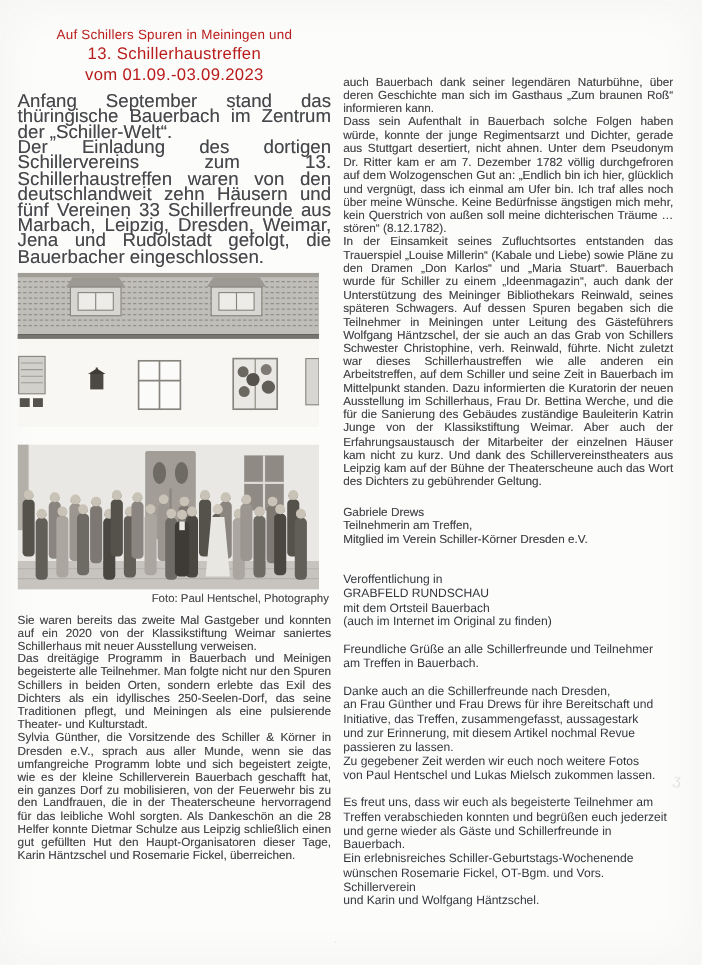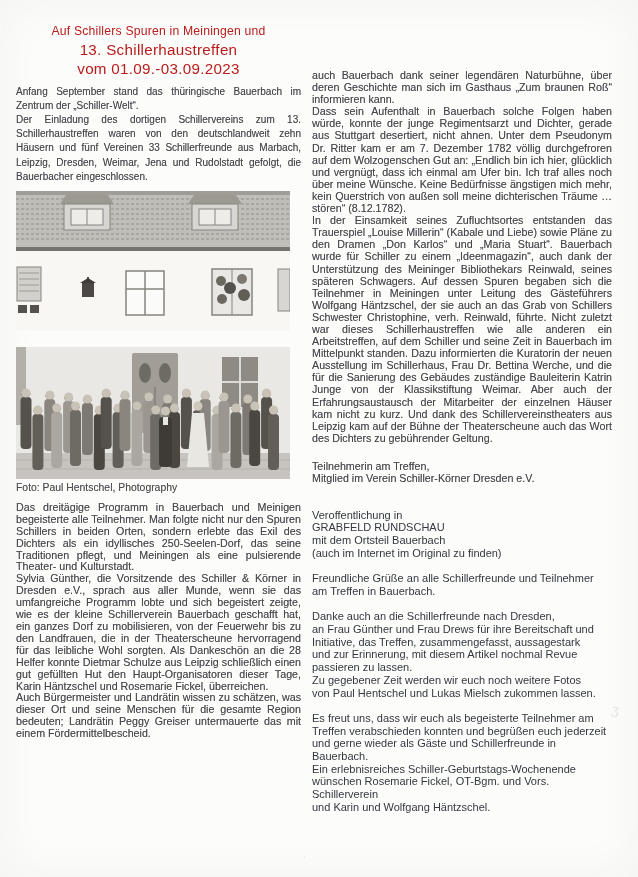--- a/index.html
+++ b/index.html
@@ -12,31 +12,31 @@
     box-shadow:inset 0 0 45px rgba(40,40,40,0.045);
   }
   .col{position:absolute;}
   .col-left{left:16px;top:24px;width:285px;}
   .col-right{left:312px;top:20px;width:300px;margin-top:43px;}
 
   .title{margin:0 0 7px 0;text-align:center;color:#b91c1c;font-weight:normal;}
   .title .t-sm{display:block;font-size:12.2px;line-height:14.5px;letter-spacing:.2px;}
   .title .t-lg{display:block;font-size:15.2px;line-height:17.5px;margin-top:2px;letter-spacing:.3px;}
 
-  .intro-p{margin:0;font-size:10px;line-height:14.2px;text-align:justify;
+  .intro-p{margin:0;font-size:17px;line-height:14.2px;text-align:justify;
     color:#46474b;text-shadow:0 0 .5px rgba(70,70,75,.5);}
   .body-p{margin:0;font-size:10.7px;line-height:11.9px;text-align:justify;
     color:#46474b;text-shadow:0 0 .5px rgba(70,70,75,.5);}
   .col-right .body-p{line-height:12.1px;}
 
   figure{margin:0;}
   .photo svg{display:block;}
   .photo-1{margin-top:7px;}
   .photo-2{margin-top:16px;}
-  .caption{font-size:10.4px;color:#4c4d50;text-align:left;margin:3px 2px 9px 0;
+  .caption{font-size:10.4px;color:#4c4d50;text-align:right;margin:3px 2px 9px 0;
     text-shadow:0 0 .4px rgba(70,70,75,.45);}
 
   .author{margin-top:16px;font-size:10.7px;line-height:12.4px;color:#46474b;
     text-shadow:0 0 .5px rgba(70,70,75,.5);}
   .author div{margin:0;}
 
   .memo{margin-top:24px;font-size:11px;line-height:12.7px;color:#33373e;}
   .memo-p{margin:0 0 12.7px 0;white-space:pre-line;}
   .pub-lines div{margin:0;}
   .pub-block{margin:0 0 12.7px 0;}
@@ -222,31 +222,32 @@
             <circle cx="182" cy="59" r="4.5" fill="#cfc8bd"></circle>
             <rect x="143" y="70" width="13" height="50" rx="4" fill="#3e3b37"></rect>
             <rect x="147" y="70" width="5" height="8" fill="#e9e7e1"></rect>
             <circle cx="149.5" cy="64" r="4.5" fill="#c9c2b7"></circle>
           </g>
       </svg>
     </figure>
 
     <div class="caption">Foto: Paul Hentschel, Photography</div>
 
+    <p class="body-p">Sie waren bereits das zweite Mal Gastgeber und konnten auf ein 2020 von der Klassikstiftung Weimar saniertes Schillerhaus mit neuer Ausstellung verweisen.</p>
     <p class="body-p">Das dreitägige Programm in Bauerbach und Meinigen begeisterte alle Teilnehmer. Man folgte nicht nur den Spuren Schillers in beiden Orten, sondern erlebte das Exil des Dichters als ein idyllisches 250-Seelen-Dorf, das seine Traditionen pflegt, und Meiningen als eine pulsierende Theater- und Kulturstadt.</p>
     <p class="body-p">Sylvia Günther, die Vorsitzende des Schiller &amp; Körner in Dresden e.V., sprach aus aller Munde, wenn sie das umfangreiche Programm lobte und sich begeistert zeigte, wie es der kleine Schillerverein Bauerbach geschafft hat, ein ganzes Dorf zu mobilisieren, von der Feuerwehr bis zu den Landfrauen, die in der Theaterscheune hervorragend für das leibliche Wohl sorgten. Als Dankeschön an die 28 Helfer konnte Dietmar Schulze aus Leipzig schließlich einen gut gefüllten Hut den Haupt-Organisatoren dieser Tage, Karin Häntzschel und Rosemarie Fickel, überreichen.</p>
-    <p class="body-p">Auch Bürgermeister und Landrätin wissen zu schätzen, was dieser Ort und seine Menschen für die gesamte Region bedeuten; Landrätin Peggy Greiser untermauerte das mit einem Fördermittelbescheid.</p>
   </div>
 
   <div class="col col-right">
     <p class="body-p" style="margin-top:6px;">auch Bauerbach dank seiner legendären Naturbühne, über deren Geschichte man sich im Gasthaus „Zum braunen Roß“ informieren kann.</p>
     <p class="body-p">Dass sein Aufenthalt in Bauerbach solche Folgen haben würde, konnte der junge Regimentsarzt und Dichter, gerade aus Stuttgart desertiert, nicht ahnen. Unter dem Pseudonym Dr. Ritter kam er am 7. Dezember 1782 völlig durchgefroren auf dem Wolzogenschen Gut an: „Endlich bin ich hier, glücklich und vergnügt, dass ich einmal am Ufer bin. Ich traf alles noch über meine Wünsche. Keine Bedürfnisse ängstigen mich mehr, kein Querstrich von außen soll meine dichterischen Träume … stören“ (8.12.1782).</p>
     <p class="body-p">In der Einsamkeit seines Zufluchtsortes entstanden das Trauerspiel „Louise Millerin“ (Kabale und Liebe) sowie Pläne zu den Dramen „Don Karlos“ und „Maria Stuart“. Bauerbach wurde für Schiller zu einem „Ideenmagazin“, auch dank der Unterstützung des Meininger Bibliothekars Reinwald, seines späteren Schwagers. Auf dessen Spuren begaben sich die Teilnehmer in Meiningen unter Leitung des Gästeführers Wolfgang Häntzschel, der sie auch an das Grab von Schillers Schwester Christophine, verh. Reinwald, führte. Nicht zuletzt war dieses Schillerhaustreffen wie alle anderen ein Arbeitstreffen, auf dem Schiller und seine Zeit in Bauerbach im Mittelpunkt standen. Dazu informierten die Kuratorin der neuen Ausstellung im Schillerhaus, Frau Dr. Bettina Werche, und die für die Sanierung des Gebäudes zuständige Bauleiterin Katrin Junge von der Klassikstiftung Weimar. Aber auch der Erfahrungsaustausch der Mitarbeiter der einzelnen Häuser kam nicht zu kurz. Und dank des Schillervereinstheaters aus Leipzig kam auf der Bühne der Theaterscheune auch das Wort des Dichters zu gebührender Geltung.</p>
 
     <div class="author">
+      <div>Gabriele Drews</div>
       <div>Teilnehmerin am Treffen,</div>
       <div>Mitglied im Verein Schiller-Körner Dresden e.V.</div>
     </div>
 
     <div class="memo">
       <div class="pub-lines pub-block">
         <div>Veroffentlichung in</div>
         <div>GRABFELD RUNDSCHAU</div>
         <div>mit dem Ortsteil Bauerbach</div>
         <div>(auch im Internet im Original zu finden)</div>

